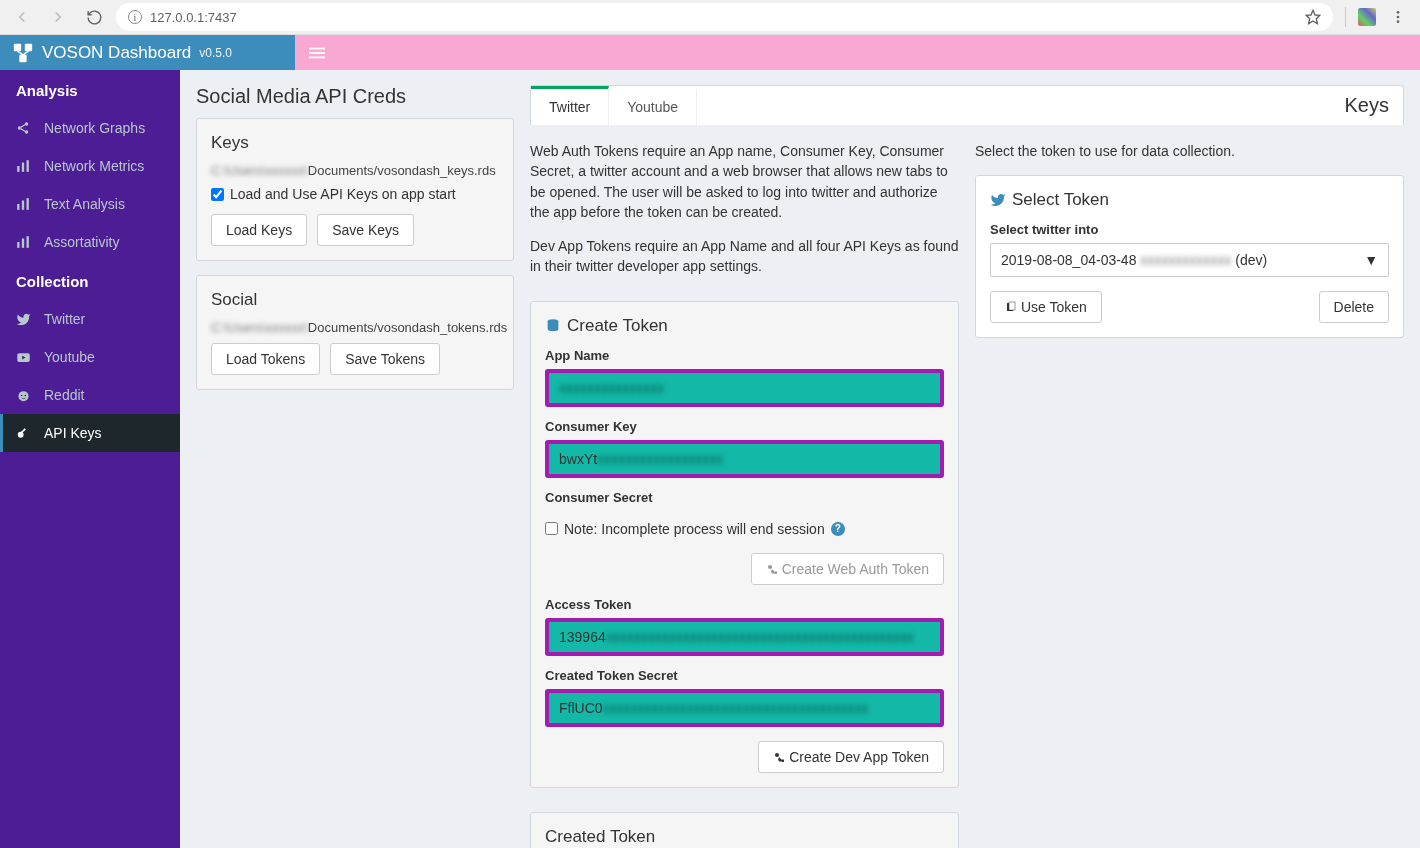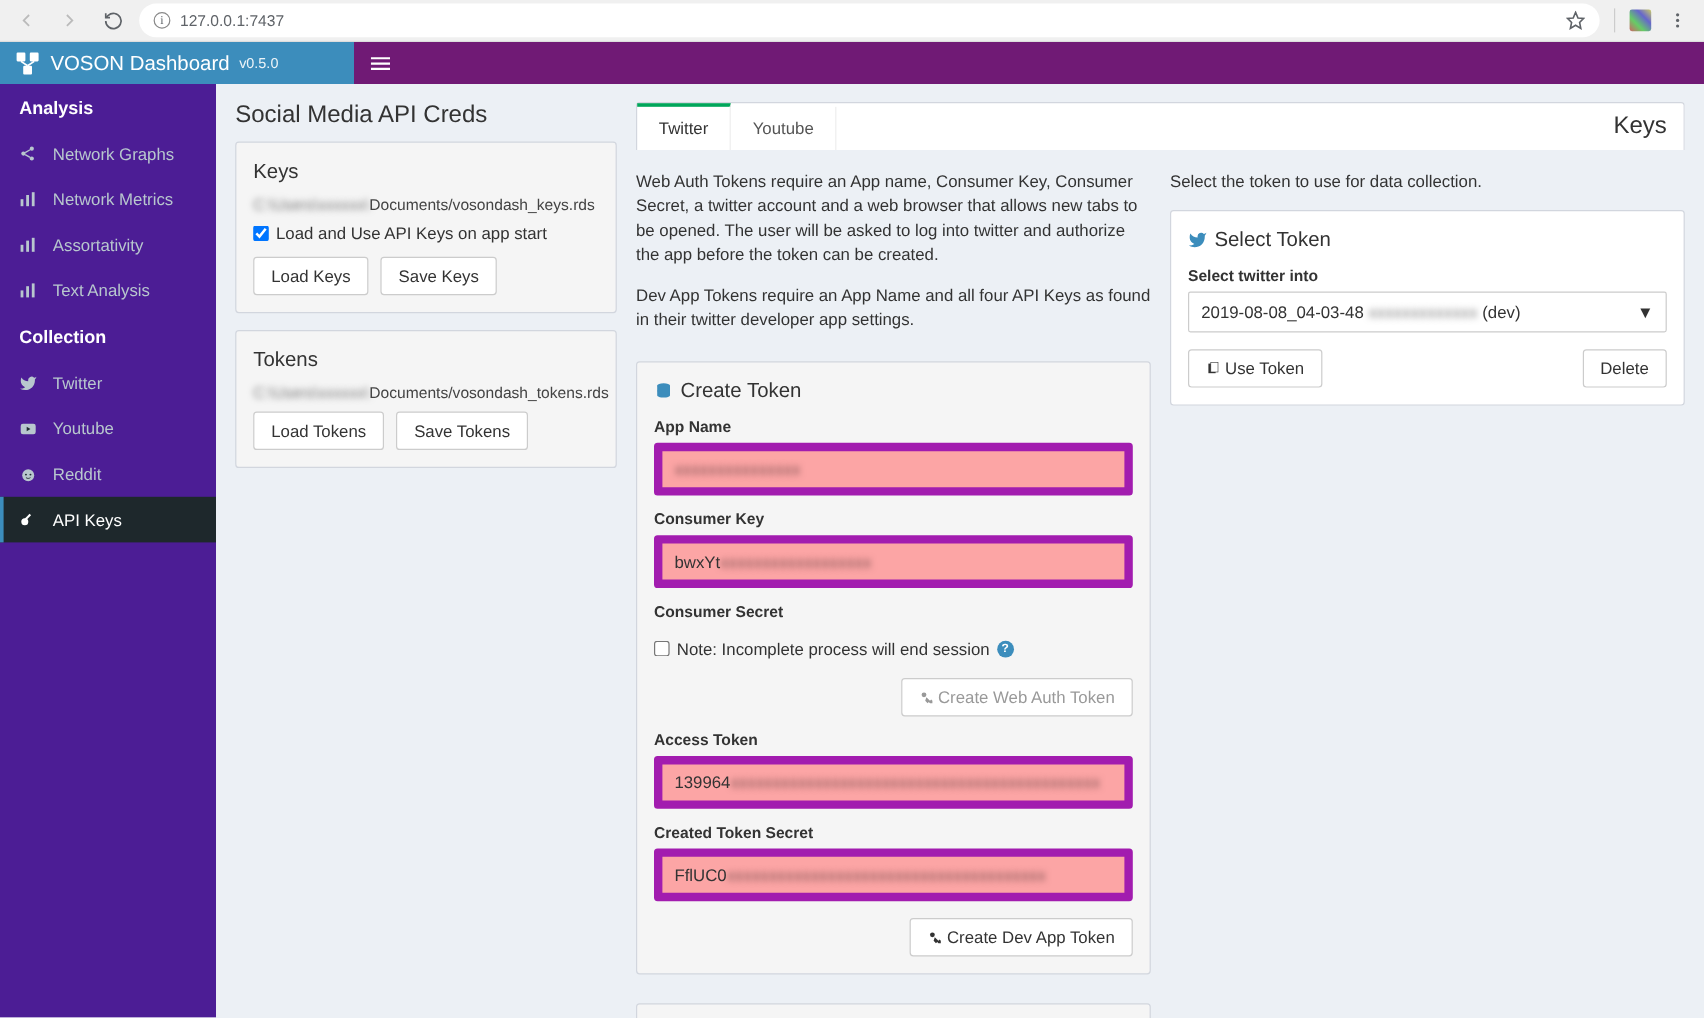--- a/index.html
+++ b/index.html
@@ -8,21 +8,21 @@
 .browser-chrome { height: 35px; background: #f0f0f0; display: flex; align-items: center; padding: 0 8px; gap: 8px; border-bottom: 1px solid #ddd; }
 .nav-btn { width: 28px; height: 28px; display: flex; align-items: center; justify-content: center; color: #5f6368; cursor: pointer; border-radius: 50%; }
 .nav-btn.disabled { color: #bbb; }
 .url-bar { flex: 1; height: 28px; background: #fff; border-radius: 14px; display: flex; align-items: center; padding: 0 12px; gap: 8px; color: #5f6368; font-size: 13px; }
 .url-bar .info { border: 1px solid #888; border-radius: 50%; width: 14px; height: 14px; display: flex; align-items: center; justify-content: center; font-size: 10px; font-family: serif; }
 .url-bar .star { margin-left: auto; }
 .profile-dot { width: 18px; height: 18px; border-radius: 2px; background: linear-gradient(45deg,#c66,#6c6,#66c,#cc6); }
 
 .app { display: flex; height: calc(100vh - 35px); }
 
-.topbar { position: absolute; top: 35px; left: 0; right: 0; height: 35px; background: #701a75; color: #fff; display: flex; align-items: center; z-index: 10; }
+.topbar { position: absolute; top: 35px; left: 0; right: 0; height: 35px; background: #f9a8d4; color: #fff; display: flex; align-items: center; z-index: 10; }
 .logo { width: 295px; height: 35px; background: #3c8dbc; display: flex; align-items: center; padding: 0 12px; gap: 8px; font-size: 17px; }
 .logo .small { font-size: 12px; opacity: 0.9; }
 .burger { width: 44px; height: 35px; display: flex; align-items: center; justify-content: center; cursor: pointer; font-size: 16px; }
 
 .sidebar { width: 180px; background: #4c1d95; color: #b8c7ce; padding-top: 35px; overflow: auto; }
 .sidebar .hdr { color: #fff; padding: 12px 16px 10px; font-size: 15px; font-weight: 600; }
 .sidebar a { display: flex; align-items: center; gap: 12px; padding: 11px 16px; color: #b8c7ce; text-decoration: none; font-size: 14px; }
 .sidebar a.active { background: #1e282c; border-left: 3px solid #3c8dbc; padding-left: 13px; color: #fff; }
 .sidebar a .ico { width: 16px; text-align: center; }
 
@@ -48,21 +48,21 @@
 .tabs .tab { padding: 10px 18px; cursor: pointer; border-right: 1px solid #eee; color: #555; }
 .tabs .tab.active { border-top: 3px solid #00a65a; margin-top: -1px; color: #333; }
 .tabs .spacer { flex: 1; }
 .tabs .keys-lbl { padding: 8px 14px; font-size: 20px; font-weight: 400; }
 .desc { font-size: 14px; color: #333; line-height: 1.45; margin-bottom: 14px; }
 
 .panel { background: #f5f5f5; border: 1px solid #d2d6de; border-radius: 3px; padding: 14px; margin-top: 24px; }
 .panel h4 { font-weight: 400; font-size: 17px; display: flex; align-items: center; gap: 6px; margin-bottom: 12px; }
 .panel h4 .ico { color: #3c8dbc; }
 .lbl { font-weight: 600; font-size: 13px; margin: 12px 0 6px; display: block; }
-.inp { width: 100%; border: 7px solid #a21caf; padding: 7px 10px; border-radius: 3px; font-size: 14px; background: #fca5a5; }
+.inp { width: 100%; border: 4px solid #a21caf; padding: 7px 10px; border-radius: 3px; font-size: 14px; background: #14b8a6; }
 .inp .blur-text { display: inline-block; }
 
 .note-row { display: flex; align-items: center; gap: 6px; margin: 16px 0; font-size: 14px; }
 .help-ico { background: #3c8dbc; color: #fff; border-radius: 50%; width: 14px; height: 14px; display: inline-flex; align-items: center; justify-content: center; font-size: 10px; font-weight: bold; }
 .right-btn { display: flex; justify-content: flex-end; margin-top: 6px; }
 
 .select-box { border: 1px solid #d2d6de; background: #fff; border-radius: 3px; padding: 14px; }
 .select-box h4 { font-weight: 400; font-size: 17px; display: flex; align-items: center; gap: 6px; margin-bottom: 10px; }
 .select-box h4 .ico { color: #3c8dbc; }
 .dropdown { border: 1px solid #ccc; padding: 8px 10px; border-radius: 2px; display: flex; justify-content: space-between; align-items: center; cursor: pointer; background: #fff; margin-top: 6px; }
@@ -158,31 +158,31 @@
         <span>Network Metrics</span>
       </a>
     <a>
         <span class="ico">
           <svg width="14" height="14" viewBox="0 0 24 24" fill="currentColor">
             <rect x="2" y="12" width="4" height="10"></rect>
             <rect x="10" y="6" width="4" height="16"></rect>
             <rect x="18" y="2" width="4" height="20"></rect>
           </svg>
         </span>
-        <span>Assortativity</span>
+        <span>Text Analysis</span>
       </a>
     <a>
         <span class="ico">
           <svg width="14" height="14" viewBox="0 0 24 24" fill="currentColor">
             <rect x="2" y="12" width="4" height="10"></rect>
             <rect x="10" y="6" width="4" height="16"></rect>
             <rect x="18" y="2" width="4" height="20"></rect>
           </svg>
         </span>
-        <span>Text Analysis</span>
+        <span>Assortativity</span>
       </a>
 
     <div class="hdr">Collection</div>
     <a>
         <span class="ico">
           <svg width="15" height="15" viewBox="0 0 24 24" fill="currentColor">
             <path d="M23 3a10.9 10.9 0 0 1-3.14 1.53A4.48 4.48 0 0 0 12 8v1A10.66 10.66 0 0 1 3 4s-4 9 5 13a11.64 11.64 0 0 1-7 2c9 5 20 0 20-11.5a4.5 4.5 0 0 0-.08-.83A7.72 7.72 0 0 0 23 3z"></path>
           </svg>
         </span>
         <span>Twitter</span>
@@ -228,21 +228,21 @@
         <label class="chk">
           <input type="checkbox" checked="" style="">
           <span>Load and Use API Keys on app start</span>
         </label>
         <div class="btn-row">
           <button class="btn">Load Keys</button>
           <button class="btn">Save Keys</button>
         </div>
       </div>
       <div class="box gray">
-        <h3 class="box-title">Tokens</h3>
+        <h3 class="box-title">Social</h3>
         <div class="path"><span class="blur-text">C:\Users\xxxxxx\</span><span>Documents/vosondash_tokens.rds</span></div>
         <div class="btn-row">
           <button class="btn">Load Tokens</button>
           <button class="btn">Save Tokens</button>
         </div>
       </div>
     </div>
 
     <div style="flex:1;display:flex;gap:16px;flex-direction:column">
       <div class="tabs">

